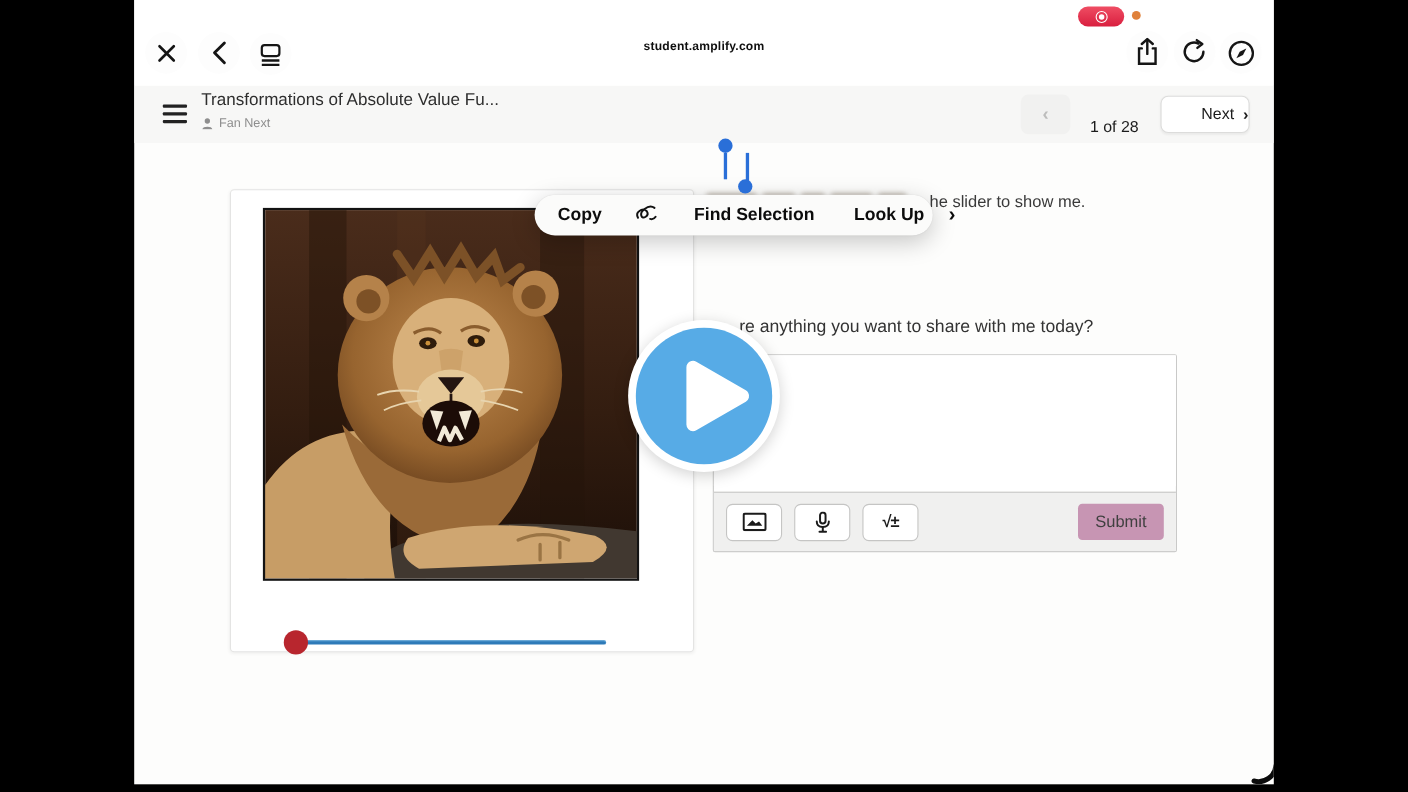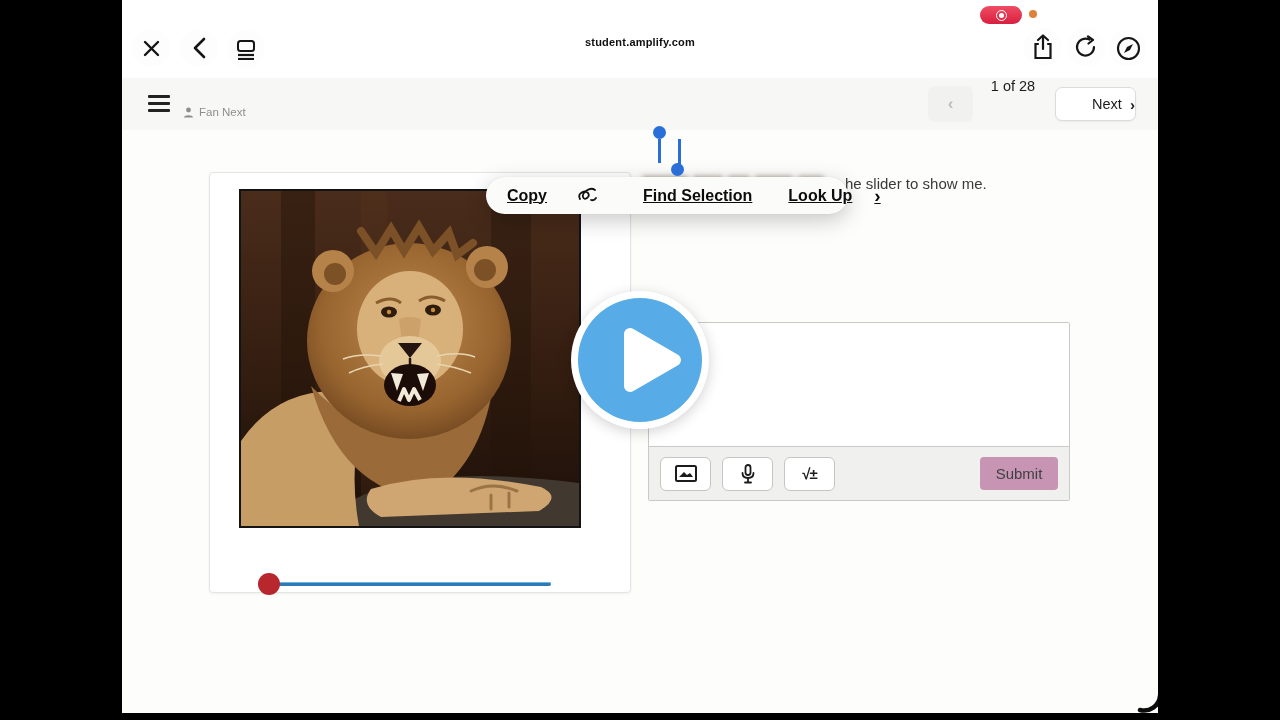--- a/index.html
+++ b/index.html
@@ -29,21 +29,21 @@
   .hamburger { position:absolute; left:26px; top:95px; width:22px; height:17px;
     display:flex; flex-direction:column; justify-content:space-between; }
   .hamburger i { height:2.6px; background:#222; border-radius:1px; }
   .lesson-title { position:absolute; left:61px; top:82px; font-size:15.5px;
     color:#2e2e2e; }
   .author-row { position:absolute; left:61px; top:106px; display:flex;
     align-items:center; gap:5px; color:#8e8e8e; font-size:11.5px; }
   .prev-btn { position:absolute; left:806px; top:86px; width:45px; height:36px;
     background:#f1f1f0; border-radius:7px; display:flex; align-items:center;
     justify-content:center; color:#bdbdbc; font-size:17px; }
-  .page-ind { position:absolute; left:851px; top:78px; width:80px; text-align:center;
+  .page-ind { position:absolute; left:851px; top:108px; width:80px; text-align:center;
     font-size:14.5px; color:#1c1c1c; }
   .next-btn { position:absolute; left:933px; top:87px; width:81px; height:34px;
     background:#fff; border:1px solid #dcdcdb; border-radius:7px;
     box-shadow:0 1px 2px rgba(0,0,0,.05); display:flex; align-items:center;
     justify-content:center; gap:8px; font-size:14.5px; color:#1c1c1c;padding-left:36px; }
   .next-btn b { font-size:15px; }
 
   
   .checkin { position:absolute; left:0; top:139px; width:100%; text-align:center;
     font-size:19.5px; color:#3e3e3e; }
@@ -67,21 +67,21 @@
   .play-outer { position:absolute; left:449px; top:291px; width:138px; height:138px;
     border-radius:50%; background:#fff; box-shadow:0 3px 14px rgba(0,0,0,.18);
     display:flex; align-items:center; justify-content:center; z-index:4; }
   .play-inner { width:124px; height:124px; border-radius:50%; background:#57abe6;
     display:flex; align-items:center; justify-content:center; }
 
   
   .ctx-menu { position:absolute; left:364px; top:177px; width:362px; height:37px;
     background:#fbfbfa; border-radius:19px;
     box-shadow:0 6px 22px rgba(0,0,0,.22), 0 0 1px rgba(0,0,0,.15);
-    display:flex; align-items:center; z-index:5; font-size:16px; color:#0c0c0c;text-decoration:underline; }
+    display:flex; align-items:center; z-index:5; font-size:16px; color:#0c0c0c; }
   .ctx-item { font-weight:700; white-space:nowrap; }
   .ctx-div { width:1px; height:37px; background:#dedddc; }
   .ctx-div.faint { background:#e9e8e7; }
 
   
   .blur-text { position:absolute; left:520px; top:173px; width:188px; height:20px;
     display:flex; gap:5px; filter:blur(2.6px); z-index:1; }
   .blur-text i { height:13px; margin-top:3px; background:#b4aca1; border-radius:3px; }
   .instruction { position:absolute; left:723px; top:175px; font-size:15px;
     color:#3a3a3a; z-index:2; }
@@ -156,20 +156,21 @@
       </svg>
     </div>
   </div>
 
   <div class="lesson-bar"></div>
   <div class="hamburger">
       <i></i>
       <i></i>
       <i></i>
     </div>
+  <div class="lesson-title">Transformations of Absolute Value Fu...</div>
   <div class="author-row">
     <svg width="11" height="11" viewBox="0 0 11 11">
       <circle cx="5.5" cy="3" r="2.4" fill="#8e8e8e"></circle>
       <path d="M1 10.5 C1 7.5 10 7.5 10 10.5 Z" fill="#8e8e8e"></path>
     </svg>
     <span>Fan Next</span>
   </div>
   <div class="prev-btn">
     <b>‹</b>
   </div>
@@ -248,27 +249,28 @@
   </div>
 
   <div class="ctx-menu">
     <span class="ctx-item" style="margin-left:21px;">Copy</span>
     <span style="margin-left:30px;">
       <svg width="22" height="20" viewBox="0 0 22 20">
         <path d="M3 15 Q1 11 4 9 Q8 6 11 9 Q13 12 10 14 Q7 16 6 13 Q5 10 9 7 Q14 3 18 6 M14 16 Q17 17 19 14" stroke="#111" stroke-width="1.8" fill="none" stroke-linecap="round"></path>
       </svg>
     </span>
     <span class="ctx-div" style="margin-left:18px;"></span>
-    <span class="ctx-item" style="margin-left:26px;">Find Selection</span>
+    <span class="ctx-item" style="margin-left:14px;">Find Selection</span>
     <span class="ctx-div faint" style="margin-left:24px;"></span>
     <span class="ctx-item" style="margin-left:12px;">Look Up</span>
     <b style="margin-left:22px; font-size:19px;">›</b>
   </div>
 
   <div class="instruction">he slider to show me.</div>
+  <div class="question">re anything you want to share with me today?</div>
 
   <div class="answer-box">
     <textarea class="answer-input" placeholder="" style=""></textarea>
     <div class="answer-toolbar">
       <button class="tool-btn">
         <svg width="22" height="17" viewBox="0 0 22 17">
           <rect x="1" y="1" width="20" height="15" rx="1.5" fill="none" stroke="#1b1b1b" stroke-width="2"></rect>
           <path d="M4 12 L9 7 L12 10 L15 8 L18 12 Z" fill="#1b1b1b"></path>
         </svg>
       </button>

